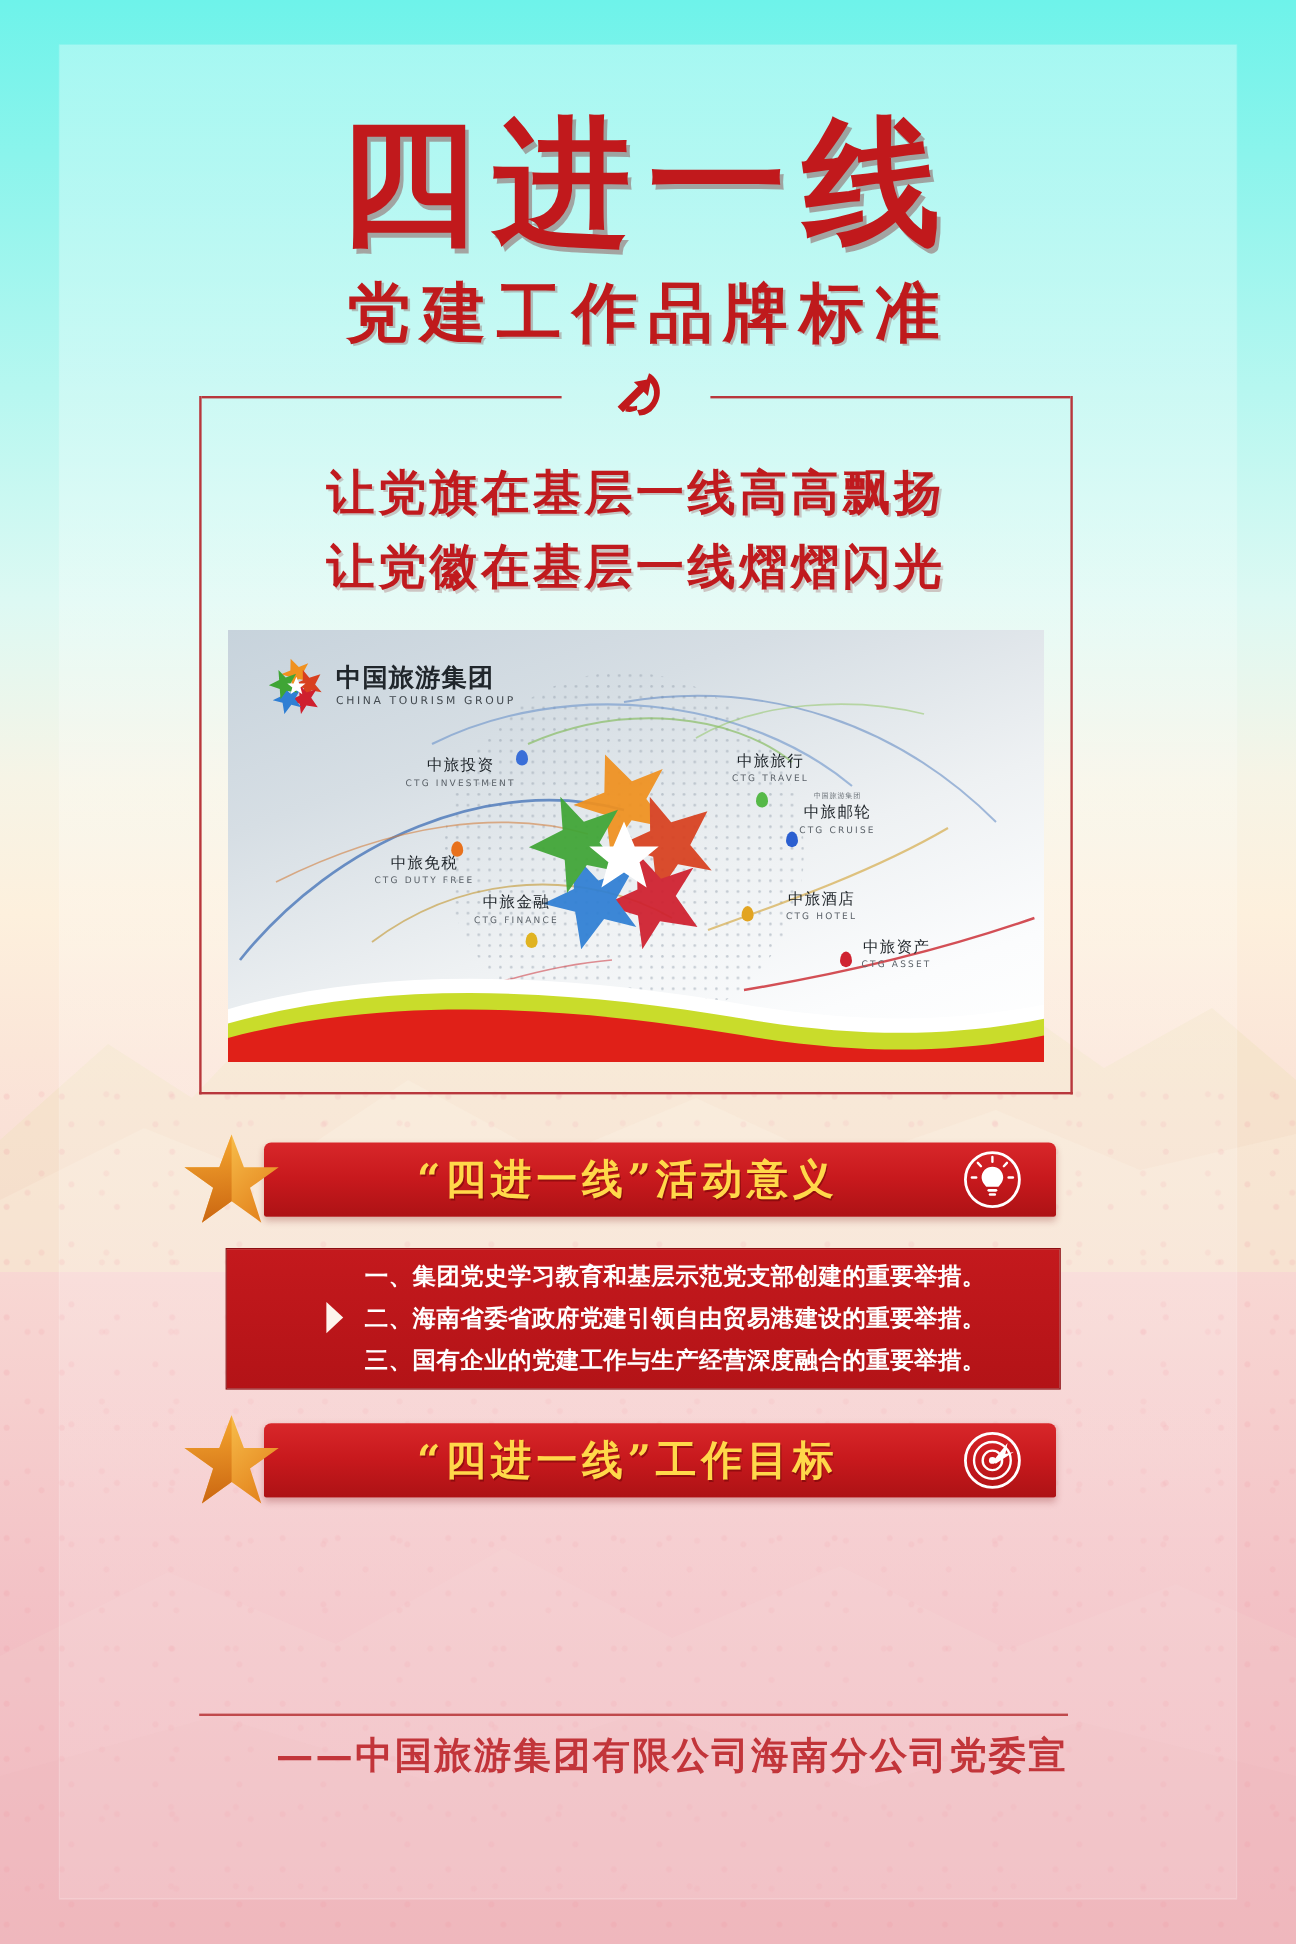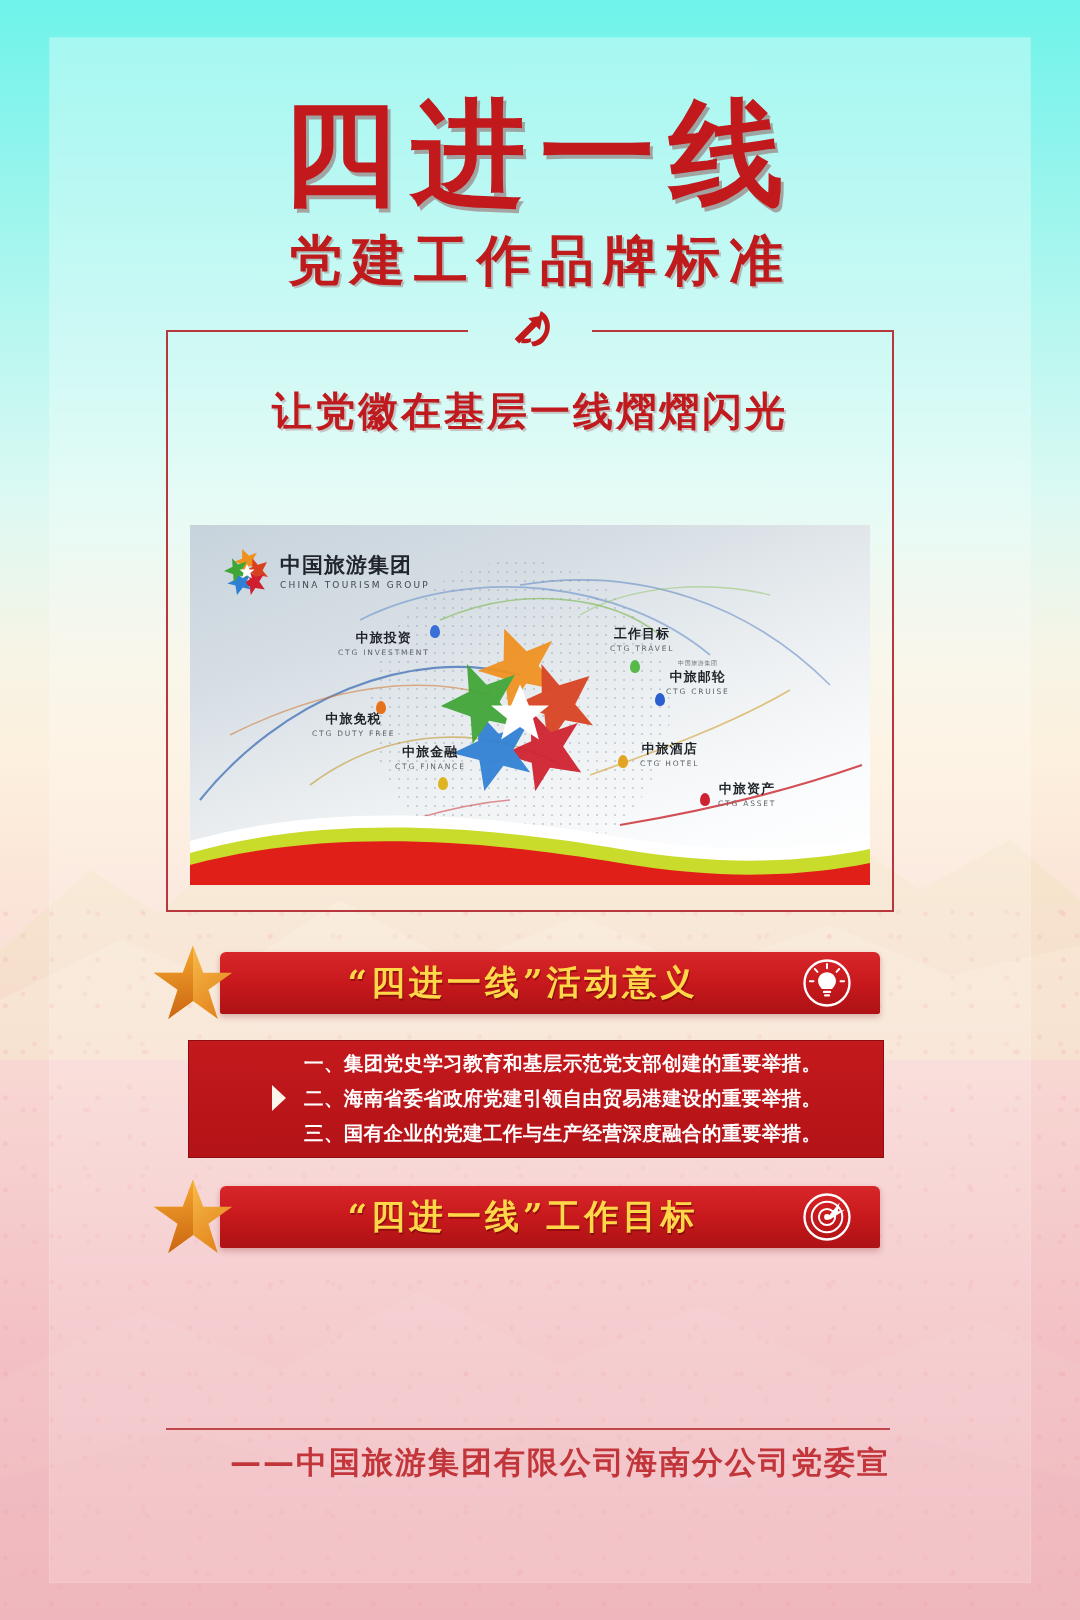--- a/index.html
+++ b/index.html
@@ -104,21 +104,21 @@
   #ctgLogoMark{width:46px;height:46px;}
   #ctgLogoTextCn{
     font-family:"DejaVu Sans","Liberation Sans",sans-serif;
     font-weight:700;font-size:21px;color:#20262b;letter-spacing:1px;line-height:1.1;
   }
   #ctgLogoTextEn{
     font-family:"DejaVu Sans","Liberation Sans",sans-serif;
     font-size:9px;color:#41484e;letter-spacing:2.2px;margin-top:3px;
   }
   .node-label{position:absolute;text-align:center;white-space:nowrap;}
-  .node-cn{font-size:13px;font-weight:700;color:#1d2328;letter-spacing:1px;}
+  .node-cn{font-size:13px;font-weight:400;color:#1d2328;letter-spacing:1px;}
   .node-en{font-size:7.5px;color:#5a6168;letter-spacing:1.8px;margin-top:1px;}
   .node-sub{font-size:6px;color:#6b7278;letter-spacing:.6px;}
   .pin{position:absolute;width:10px;height:13px;border-radius:50% 50% 50% 50%/60% 60% 40% 40%;}
   #wave{position:absolute;left:0;bottom:-2px;width:680px;height:92px;}
 
   
   .section{position:absolute;left:0;width:1080px;}
   .banner-wrap{position:relative;height:66px;margin-left:150px;width:740px;}
   .star3d{position:absolute;left:0;top:-10px;width:86px;height:82px;z-index:3;}
   .banner{
@@ -218,20 +218,21 @@
 
     <svg id="partyEmblem" viewBox="0 0 64 62">
       <g fill="#c1191c">
         <path d="M20 46 L15 41 L34 22 L30 18 L46 15 L43 31 L39 27 Z"></path>
         <path d="M44 10 C56 16 58 34 46 45 C42 48 38 49 35 49 L33 44 C37 44 41 42 44 39 C51 32 50 21 42 16 Z"></path>
         <path d="M33 44 C29 46 25 46 22 45 L24 40 C27 41 30 41 33 40 Z"></path>
       </g>
     </svg>
 
     <div id="slogans">
+      <div class="slogan">让党旗在基层一线高高飘扬</div>
       <div class="slogan">让党徽在基层一线熠熠闪光</div>
     </div>
 
     <div id="ctgCard">
 
       <svg viewBox="0 0 680 360" style="position:absolute;left:0;top:0;width:680px;height:360px;">
         <defs>
           <pattern id="dots" width="9" height="9" patternUnits="userSpaceOnUse">
             <circle cx="2" cy="2" r="1.1" fill="#9aa6b2" opacity="0.55"></circle>
           </pattern>
@@ -291,21 +292,21 @@
         </div>
       </div>
 
       <div class="node-label" style="left:148px;top:104px;">
         <div class="node-cn">中旅投资</div>
         <div class="node-en">CTG INVESTMENT</div>
       </div>
       <div class="pin" style="left:240px;top:100px;background:#3a6fd8;"></div>
 
       <div class="node-label" style="left:420px;top:100px;">
-        <div class="node-cn">工作目标</div>
+        <div class="node-cn">中旅旅行</div>
         <div class="node-en">CTG TRAVEL</div>
       </div>
       <div class="pin" style="left:440px;top:135px;background:#56b948;"></div>
 
       <div class="node-label" style="left:476px;top:134px;">
         <div class="node-sub">中国旅游集团</div>
         <div class="node-cn">中旅邮轮</div>
         <div class="node-en">CTG CRUISE</div>
       </div>
       <div class="pin" style="left:465px;top:168px;background:#2b5fd0;"></div>
@@ -315,21 +316,21 @@
         <div class="node-en">CTG DUTY FREE</div>
       </div>
       <div class="pin" style="left:186px;top:176px;background:#e8711c;"></div>
 
       <div class="node-label" style="left:205px;top:218px;">
         <div class="node-cn">中旅金融</div>
         <div class="node-en">CTG FINANCE</div>
       </div>
       <div class="pin" style="left:248px;top:252px;background:#e0b321;"></div>
 
-      <div class="node-label" style="left:450px;top:215px;text-align:center;">
+      <div class="node-label" style="left:465px;top:215px;text-align:center;">
         <div class="node-cn">中旅酒店</div>
         <div class="node-en">CTG HOTEL</div>
       </div>
       <div class="pin" style="left:428px;top:230px;background:#e2a421;"></div>
 
       <div class="node-label" style="left:528px;top:255px;">
         <div class="node-cn">中旅资产</div>
         <div class="node-en">CTG ASSET</div>
       </div>
       <div class="pin" style="left:510px;top:268px;background:#cf2230;"></div>

